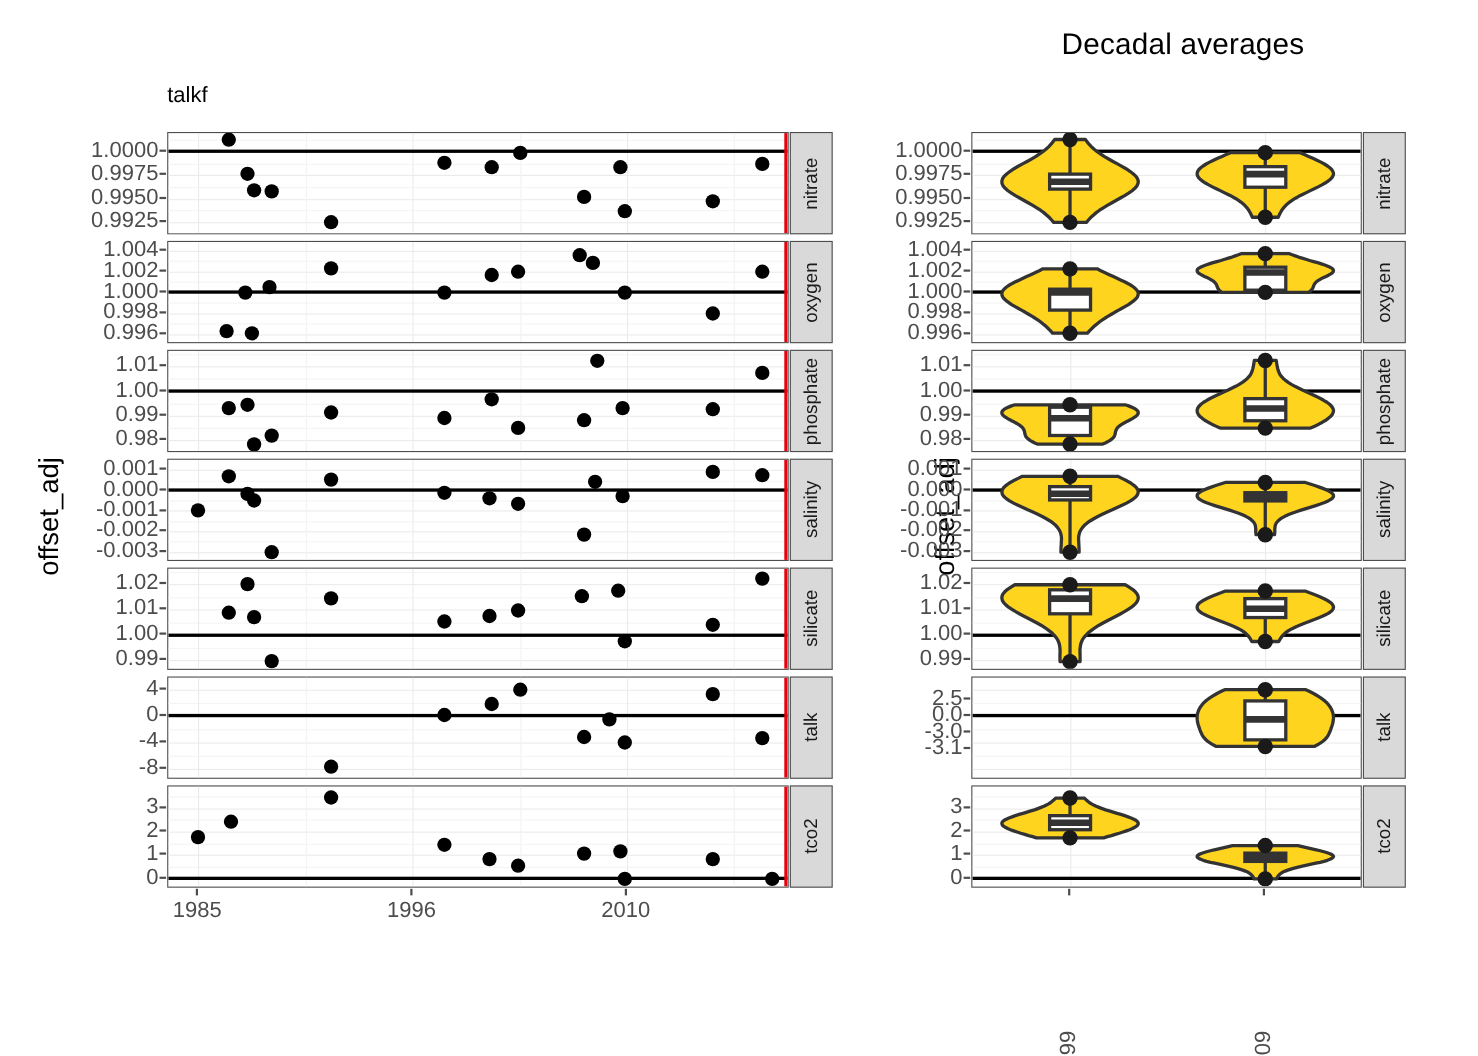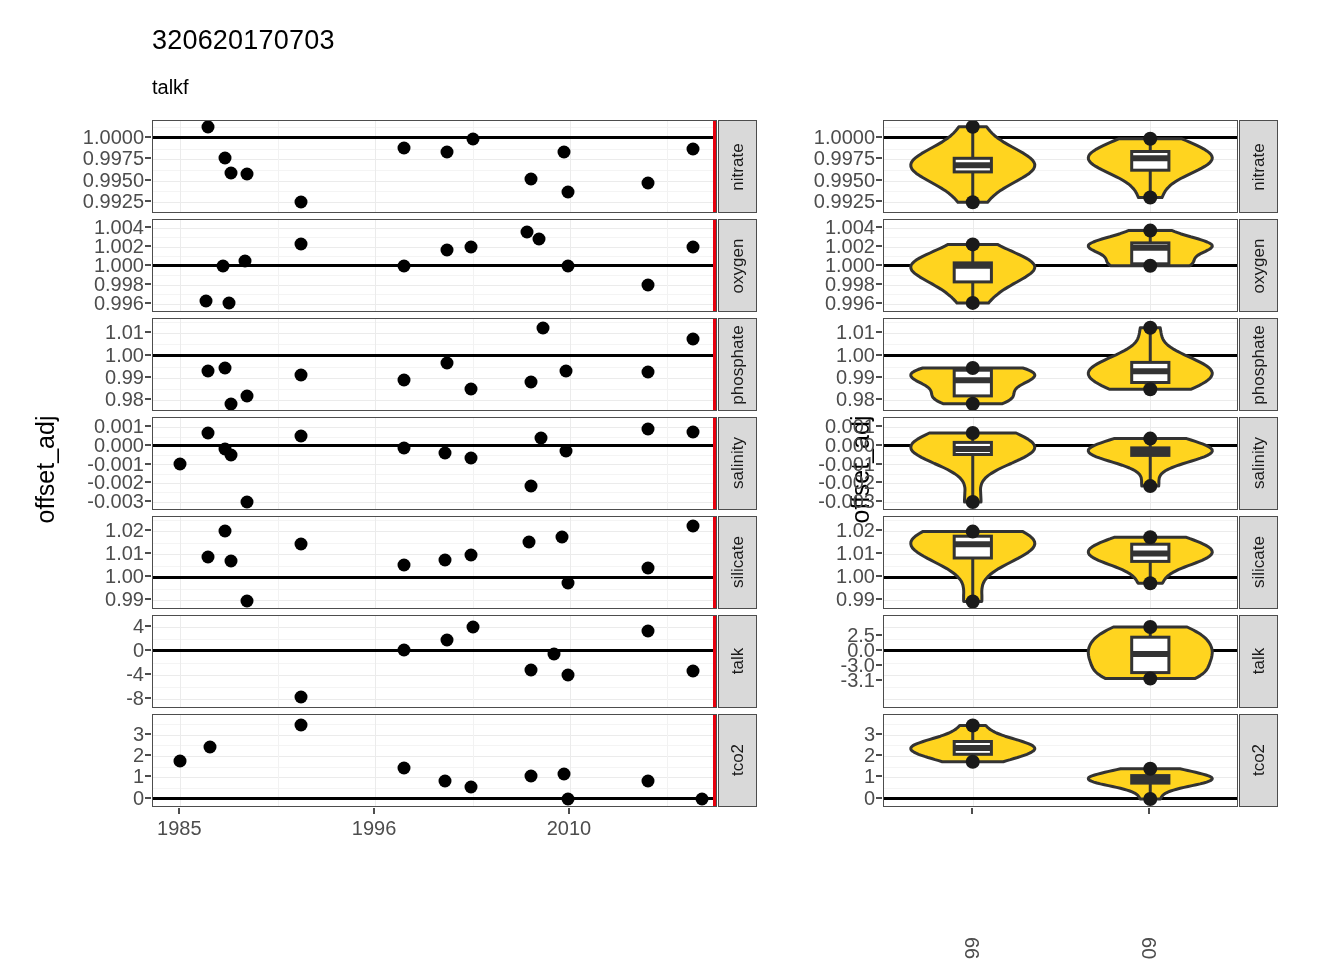--- a/index.html
+++ b/index.html
@@ -37,22 +37,22 @@
   .xtick-rot{position:absolute;font-size:20px;color:#4d4d4d;white-space:nowrap;
              transform-origin:left top;transform:rotate(-90deg) translate(-100%,-50%);}
 
   svg{display:block;}
 </style>
 </head>
 <body>
 
 <div id="root">
 
-  <div class="title" style="left:152px;top:25px;">320620170703</div>
   <div class="subtitle" style="left:152px;top:76px;">talkf</div>
+  <div class="title" style="left:965px;top:25px;">Decadal averages</div>
 
   <div class="axis-title" style="left:-25px;top:455px;width:140px;text-align:center;">offset_adj</div>
   <div class="axis-title" style="left:790px;top:455px;width:140px;text-align:center;">offset_adj</div>
 
   <div id="left-chart" class="panelcol" style="left:152px;top:120px;width:605px;height:687px;">
       <div class="ytick" style="left:-96px;top:80.8px;width:88px;">0.9925</div>
       <div class="ytickmark" style="left:-7px;top:80.8px;"></div>
       <div class="ytick" style="left:-96px;top:59.5px;width:88px;">0.9950</div>
       <div class="ytickmark" style="left:-7px;top:59.5px;"></div>
       <div class="ytick" style="left:-96px;top:38.2px;width:88px;">0.9975</div>

